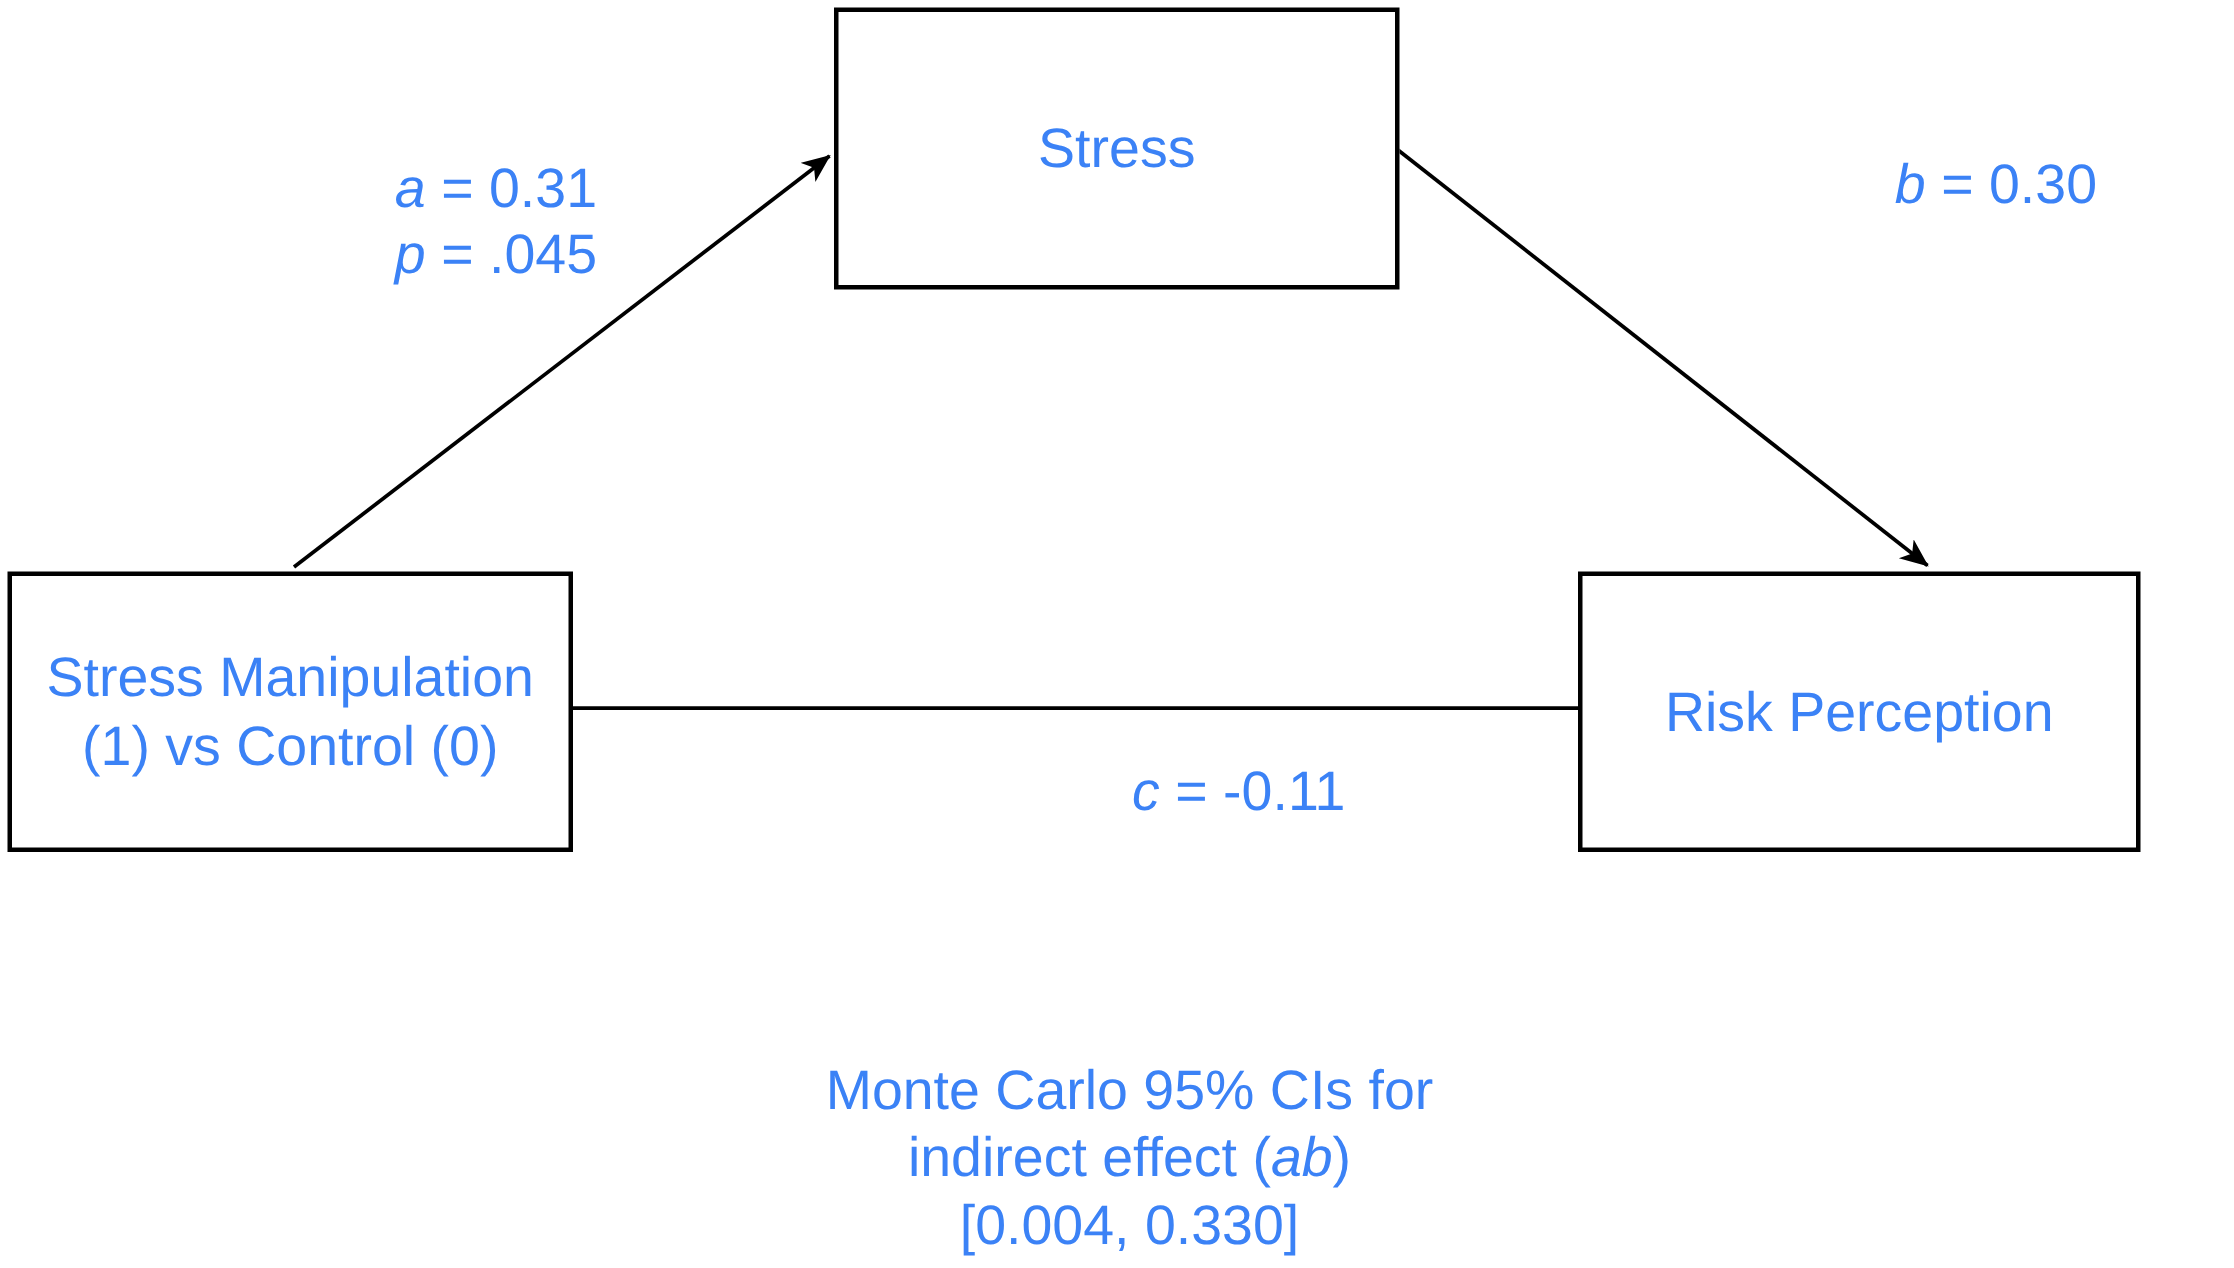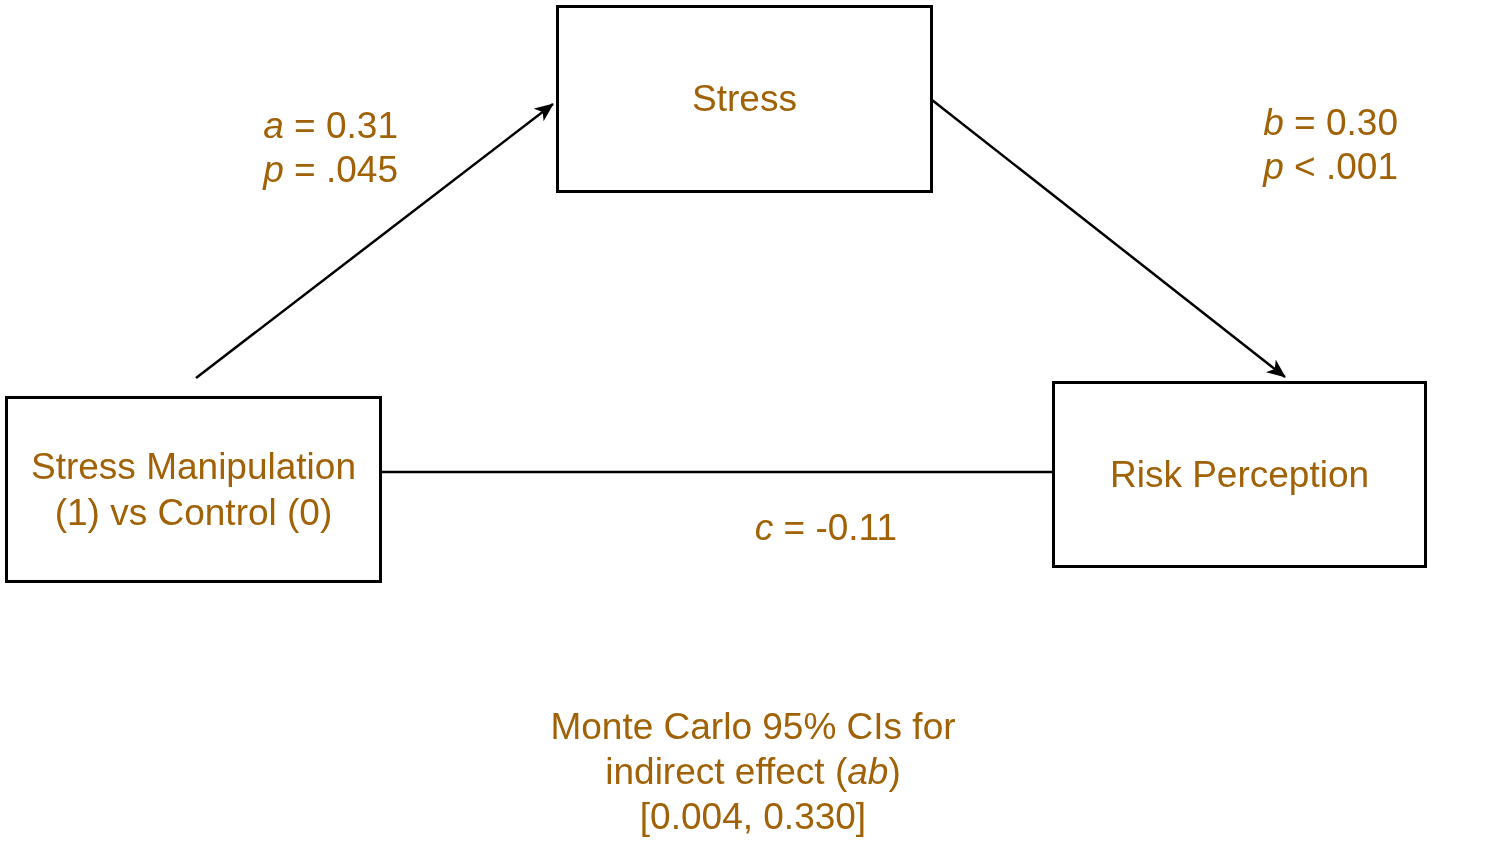--- a/index.html
+++ b/index.html
@@ -6,21 +6,21 @@
     margin: 0;
     padding: 0;
     background: #ffffff;
   }
   .canvas {
     position: relative;
     width: 1489px;
     height: 845px;
     background: #ffffff;
     font-family: "Liberation Sans", sans-serif;
-    color: #a16207;
+    color: #3b82f6;
     overflow: hidden;
     border-radius: 27px;
   }
   .arrow-layer {
     position: absolute;
     left: 0; top: 0;
     width: 1489px;
     height: 845px;
     z-index: 1;
   }
@@ -32,21 +32,21 @@
     display: flex;
     flex-direction: column;
     align-items: center;
     justify-content: center;
     text-align: center;
     font-size: 37px;
     line-height: 1.24;
     z-index: 2;
   }
   .node-mediator  { left: 556px;  top: 5px;   width: 377px; height: 188px; }
-  .node-predictor { left: 5px;    top: 396px; width: 377px; height: 187px; }
+  .node-predictor { left: 5px;    top: 381px; width: 377px; height: 187px; }
   .node-outcome   { left: 1052px; top: 381px; width: 375px; height: 187px; }
   .path-label {
     position: absolute;
     text-align: right;
     font-size: 37px;
     line-height: 1.18;
     z-index: 3;
     white-space: nowrap;
   }
   .label-a { left: 118px;  top: 104px; width: 280px; }
@@ -105,25 +105,20 @@
       <span>.045</span>
     </div>
   </div>
 
   <div class="path-label label-b">
     <div>
       <span class="it">b</span>
       <span>=</span>
       <span>0.30</span>
     </div>
-    <div>
-      <span class="it">p</span>
-      <span>&lt;</span>
-      <span>.001</span>
-    </div>
   </div>
 
   <div class="path-label label-c">
     <div>
       <span class="it">c</span>
       <span>=</span>
       <span>-0.11</span>
     </div>
   </div>
 

